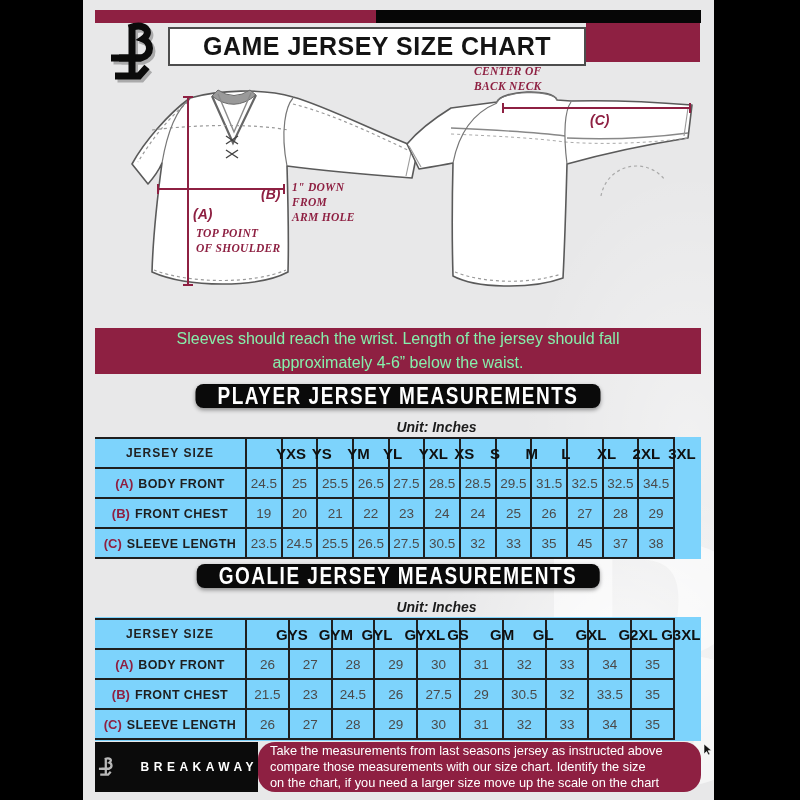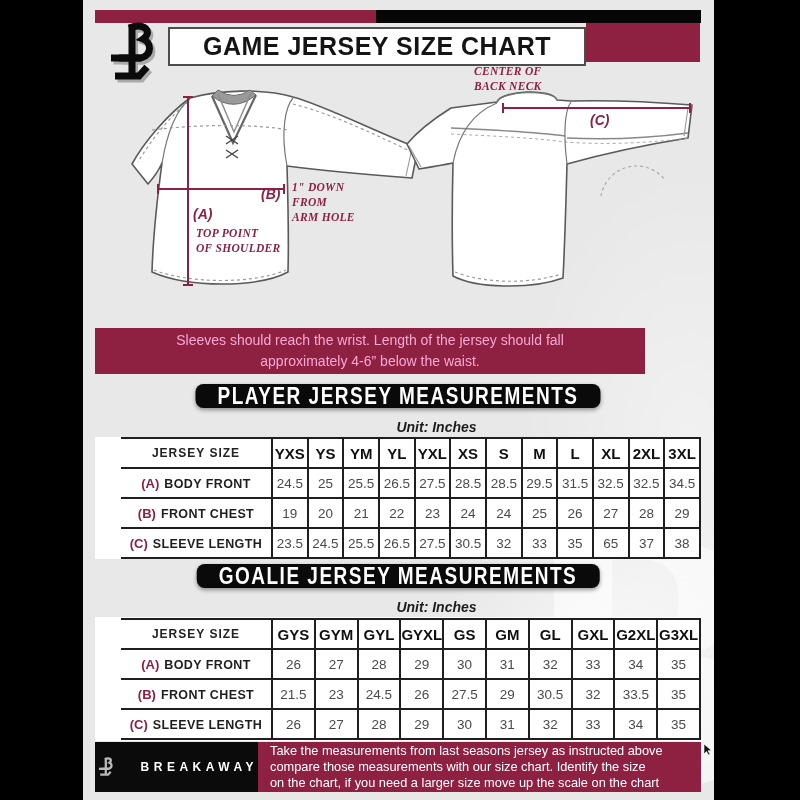--- a/index.html
+++ b/index.html
@@ -31,52 +31,52 @@
   .mline{position:absolute;background:#8e2042;z-index:5;}
   .mline.v::before,.mline.v::after{content:"";position:absolute;left:-4px;width:10px;height:2px;background:#8e2042;}
   .mline.v::before{top:0;} .mline.v::after{bottom:0;}
   .mline.h::before,.mline.h::after{content:"";position:absolute;top:-4px;width:2px;height:10px;background:#8e2042;}
   .mline.h::before{left:0;} .mline.h::after{right:0;}
   .dmark{position:absolute;color:#8e2042;font-weight:bold;font-style:italic;font-size:14px;z-index:6;}
   .dlabel{position:absolute;color:#8e2042;font-weight:bold;font-style:italic;font-size:11.5px;
      line-height:1.3;letter-spacing:.3px;z-index:6;white-space:nowrap;font-family:Liberation Serif, serif;}
 
   
-  .banner{position:absolute;left:12px;top:328px;width:550px;height:46px;background:#8e2042;color:#f9a8d4;
+  .banner{position:absolute;left:12px;top:328px;width:606px;height:46px;background:#8e2042;color:#86efac;
      display:flex;flex-direction:column;align-items:center;justify-content:center;
-     font-size:14px;line-height:1.5;}
+     font-size:16px;line-height:1.5;}
 
   
   .section-title{position:absolute;left:315px;transform:translateX(-50%);background:#0a0a0a;color:#fff;
      border-radius:8px;padding:1px 22px;box-shadow:0 2px 4px rgba(0,0,0,.4);white-space:nowrap;}
   .section-title span{display:inline-block;font-weight:bold;font-size:19px;letter-spacing:1.5px;
      transform:scaleY(1.25);}
   .unit{position:absolute;left:0;width:631px;text-align:center;font-weight:bold;font-style:italic;
      font-size:14px;color:#1c1c1c;padding-left:38px;}
 
   
-  .table-panel{position:absolute;left:12px;width:606px;background:#ffffff;display:flex;
-     align-items:center;justify-content:flex-end;z-index:4;}
+  .table-panel{position:absolute;left:12px;width:606px;background:#7dd3fc;display:flex;
+     align-items:center;justify-content:flex-start;z-index:4;}
   table.size-table{width:580px;border-collapse:collapse;table-layout:fixed;}
   .size-table th,.size-table td{border:2px solid #1f1f1f;height:28px;text-align:center;padding:0;
      background:transparent;}
   .size-table .lbl{border-left:none;width:150px;}
   .size-table th.hdr{font-size:12px;font-weight:bold;letter-spacing:1px;color:#222;}
-  .size-table th.val{font-size:15px;font-weight:bold;color:#101010;}
+  .size-table th.val{font-size:15px;font-weight:bold;color:#101010;padding-left:29px;}
   .size-table td.val{font-size:13.5px;color:#4a4a4a;}
   .mk{color:#8e2042;font-weight:bold;font-size:13px;margin-right:5px;}
   .rl{font-size:12.5px;font-weight:bold;color:#1e1e1e;letter-spacing:.4px;}
 
   
   .footer-black{position:absolute;left:12px;top:742px;width:163px;height:50px;background:#0b0b0b;
      display:flex;align-items:center;justify-content:center;gap:24px;z-index:4;}
   .brand{color:#fff;font-size:12px;font-weight:bold;letter-spacing:4.5px;}
   .footer-maroon{position:absolute;left:175px;top:742px;width:443px;height:50px;background:#8e2042;
      color:#fff;display:flex;flex-direction:column;justify-content:center;padding:0 12px;
-     box-sizing:border-box;font-size:12.8px;line-height:1.24;z-index:4;}
+     box-sizing:border-box;font-size:12.8px;line-height:1.24;z-index:4;border-radius:17px;}
   .cursor{position:absolute;left:620px;top:744px;z-index:9;}
 </style>
 </head>
 <body>
 
 <div class="stage">
   <div class="content">
     <div class="sheen"></div>
     <div class="watermark">B</div>
 
@@ -220,21 +220,21 @@
               <td class="lbl"><span class="mk">(C)</span><span class="rl">SLEEVE LENGTH</span></td>
               <td class="val">23.5</td>
               <td class="val">24.5</td>
               <td class="val">25.5</td>
               <td class="val">26.5</td>
               <td class="val">27.5</td>
               <td class="val">30.5</td>
               <td class="val">32</td>
               <td class="val">33</td>
               <td class="val">35</td>
-              <td class="val">65</td>
+              <td class="val">45</td>
               <td class="val">37</td>
               <td class="val">38</td>
             </tr>
           </tbody>
         </table>
     </div>
 
     <div class="section-title" style="top:564px">
       <span>GOALIE JERSEY MEASUREMENTS</span>
     </div>

